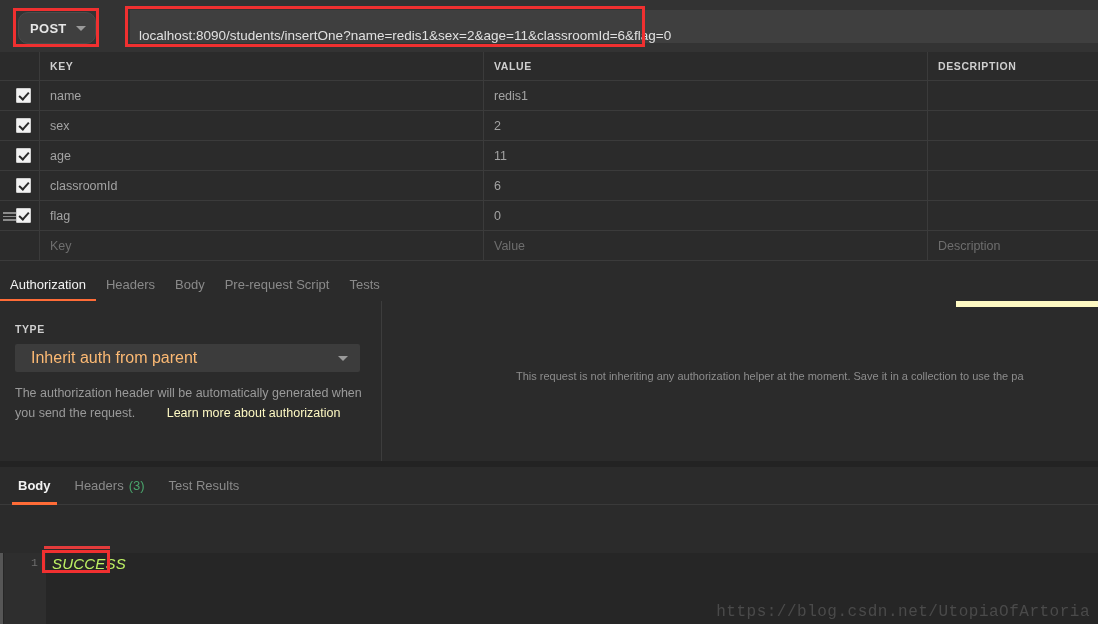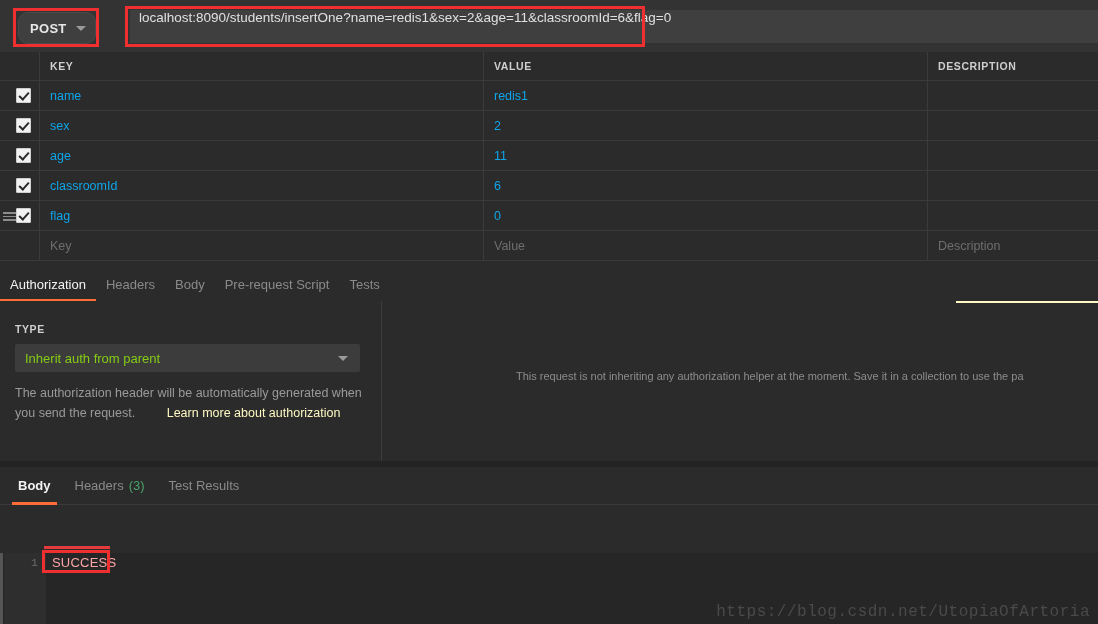--- a/index.html
+++ b/index.html
@@ -55,21 +55,21 @@
     border-top: 5px solid #9a9a9a;
     margin-left: 9px;
   }
   .url-input {
     position: absolute;
     left: 130px; top: 10px;
     width: 968px; height: 33px;
     background: #3f3f3f;
     border: none;
     display: flex;
-    align-items: flex-start;
+    align-items: flex-end;
     box-sizing: border-box;
   }
   .url-text {
     font-size: 13.5px;
     color: #e0e0e0;
     margin-left: 9px;
     white-space: nowrap;
   }
   
   .redbox {
@@ -106,21 +106,21 @@
   .c-check { width: 40px; justify-content: flex-end; padding-right: 8px; position: relative; }
   .c-key   { width: 444px; padding-left: 10px; }
   .c-val   { width: 444px; padding-left: 10px; }
   .c-desc  { width: 170px; padding-left: 10px; border-right: none; }
   .hdr .cell {
     font-size: 10.5px;
     font-weight: bold;
     letter-spacing: 0.6px;
     color: #cfcfcf;
   }
-  .celltext { font-size: 12.5px; color: #0ea5e9; }
+  .celltext { font-size: 12.5px; color: #a3a3a3; }
   .celltext.ph { color: #6e6e6e; }
 
   .chk {
     width: 13px; height: 13px;
     background: #f2f2f2;
     border: 1px solid #cfcfcf;
     border-radius: 1px;
     position: relative;
   }
   .chk:after {
@@ -143,21 +143,21 @@
     background: #8c8c8c;
     margin-bottom: 2px;
   }
 
   
   .reqtabs {
     position: absolute;
     left: 0; top: 268px;
     width: 1098px; height: 33px;
     background: #2b2b2b;
-    border-bottom: 2px solid #fef9c3;
+    border-bottom: 6px solid #fef9c3;
     display: flex;
     align-items: center;
   }
   .tab {
     font-size: 13px;
     color: #8a8a8a;
     height: 33px;
     display: flex;
     align-items: center;
     position: relative;
@@ -198,23 +198,23 @@
   .type-select {
     position: absolute;
     left: 15px; top: 43px;
     width: 345px; height: 28px;
     background: #3c3c3c;
     border-radius: 2px;
     display: flex;
     align-items: center;
   }
   .type-select .val {
-    font-size: 13px;
-    color: #84cc16;
-    margin-left: 10px;
+    font-size: 16px;
+    color: #fdba74;
+    margin-left: 16px;
   }
   .type-select .caret2 {
     position: absolute;
     right: 12px;
     width: 0; height: 0;
     border-left: 5px solid transparent;
     border-right: 5px solid transparent;
     border-top: 5px solid #9a9a9a;
   }
   .auth-note {
@@ -317,23 +317,24 @@
     position: absolute;
     right: 8px; top: 3px;
     font-family: "Liberation Mono", monospace;
     font-size: 11.5px;
     color: #6e6e6e;
   }
   .codeline {
     position: absolute;
     left: 52px; top: 2px;
     font-family: "Liberation Sans", sans-serif;
-    font-size: 13px;
-    color: #fca5a5;
+    font-size: 15px;
+    color: #bef264;
     letter-spacing: 0.2px;
+    font-style: italic;
   }
   .watermark {
     position: absolute;
     right: 8px; bottom: 3px;
     font-family: "Liberation Mono", monospace;
     font-size: 16px;
     color: #4a4a4a;
     letter-spacing: 0.5px;
   }
 </style>

